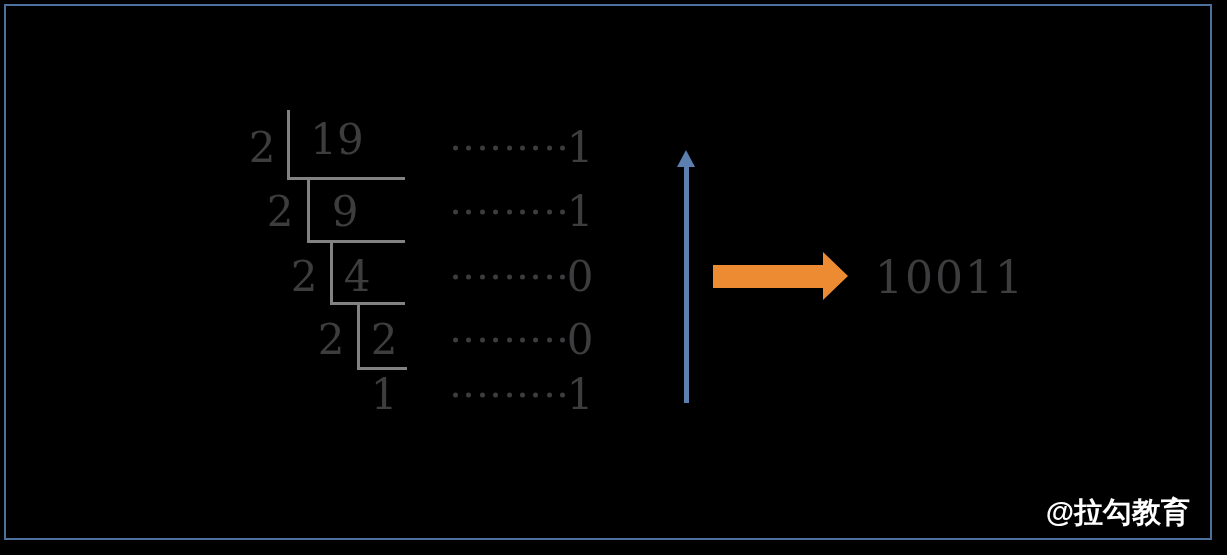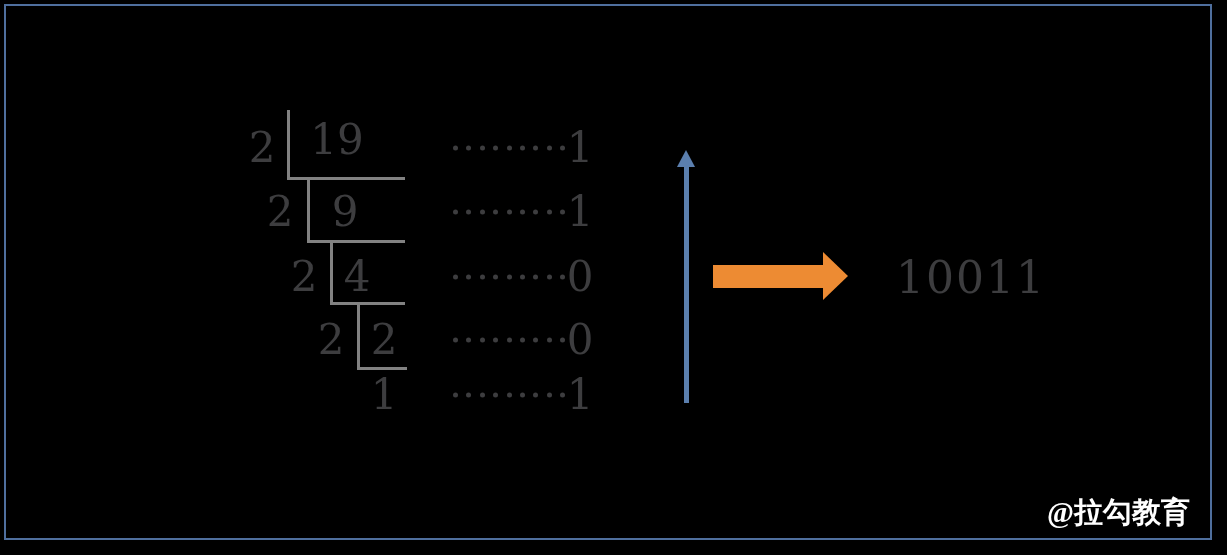--- a/index.html
+++ b/index.html
@@ -36,25 +36,25 @@
   }
   
   .rt-shaft{ position:absolute; left:713px; top:265px; width:110px; height:23px; background:var(--orange); }
   .rt-head{
     position:absolute; left:823px; top:252px; width:0; height:0;
     border-top:24px solid transparent; border-bottom:24px solid transparent;
     border-left:25px solid var(--orange);
   }
   .result{
     position:absolute; left:950px; top:277px; transform:translate(-50%,-50%);
-    font-size:44px; color:var(--ink); letter-spacing:2px;margin-left:21px;
+    font-size:44px; color:var(--ink); letter-spacing:2px;
   }
   .watermark{
     position:absolute; right:37px; bottom:22px;
-    font-family:Liberation Serif, serif; font-weight:bold;
+    font-family:Liberation Sans, sans-serif; font-weight:bold;
     font-size:29px; color:var(--wm); white-space:nowrap;
   }
 </style>
 </head>
 <body>
 
 <div class="canvas">
   <div class="frame"></div>
 
   <div id="division">

